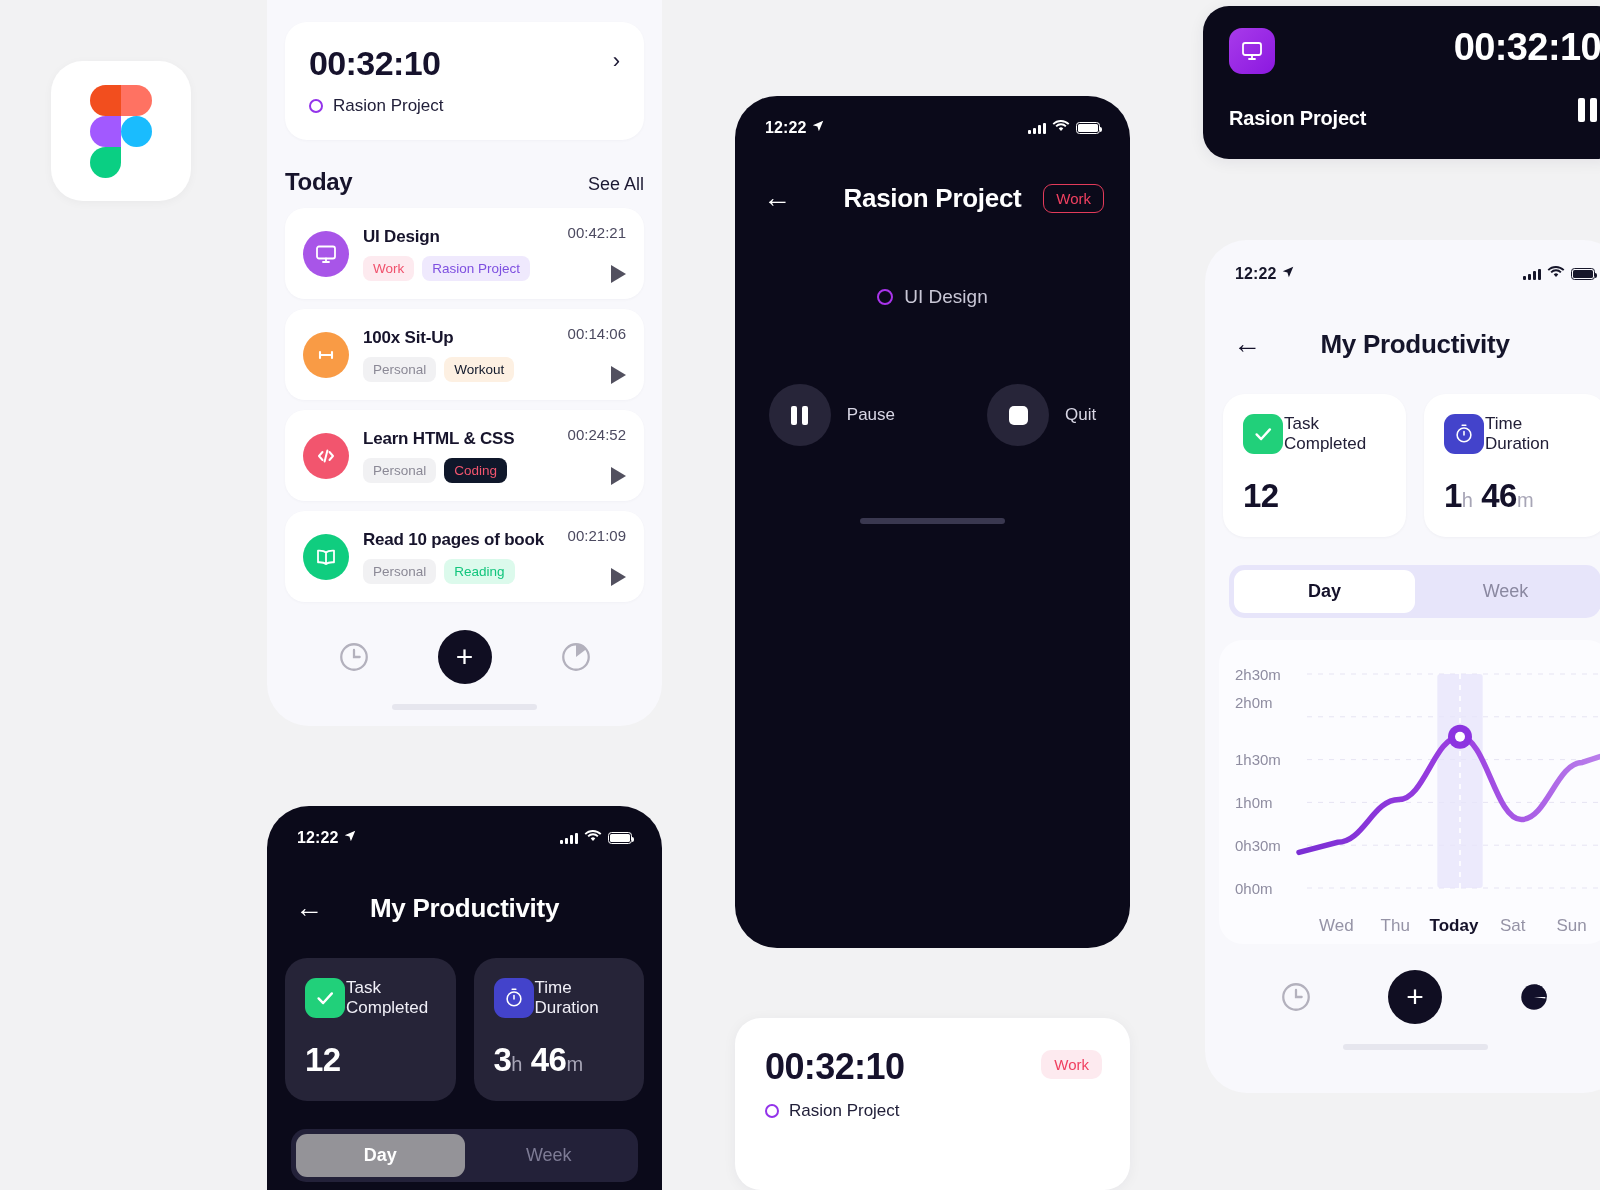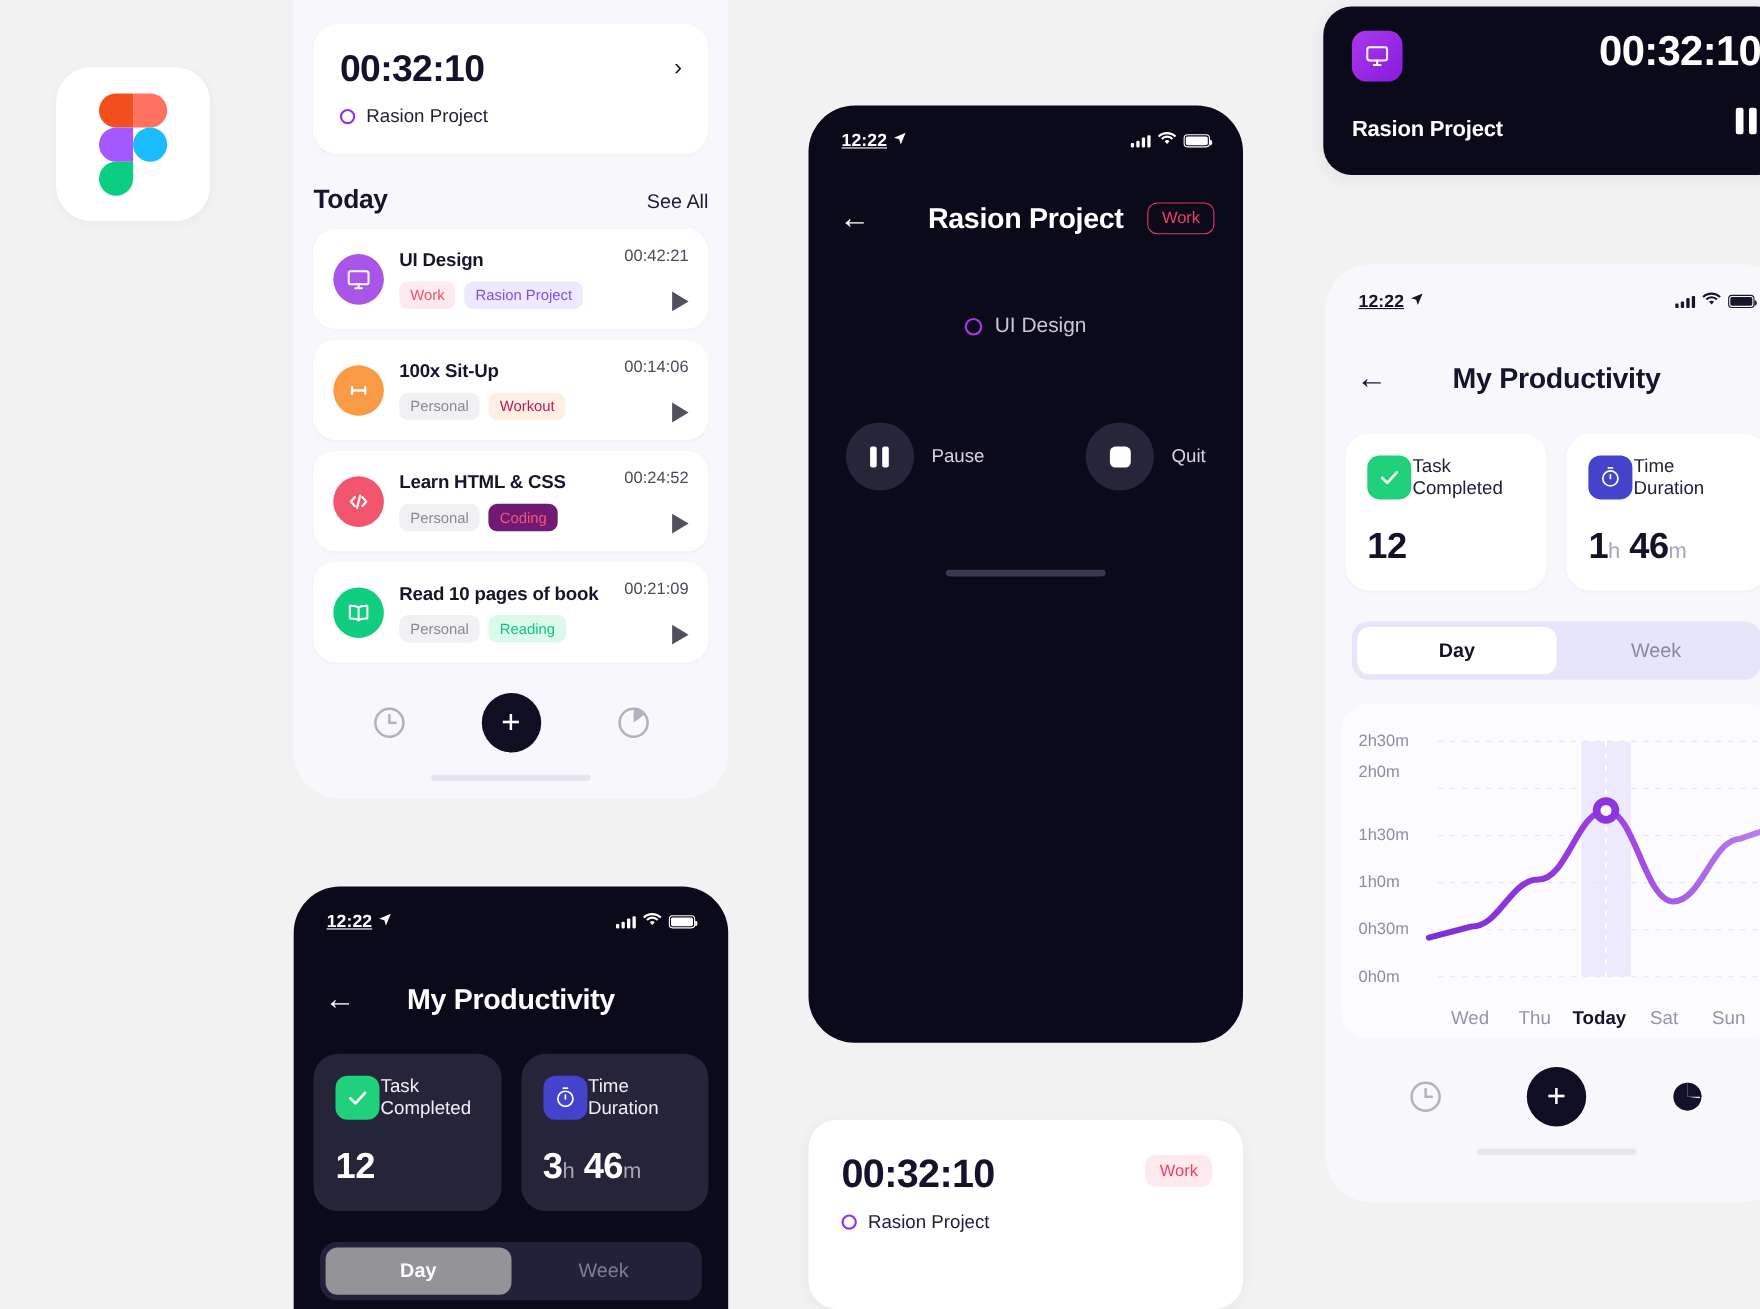--- a/index.html
+++ b/index.html
@@ -31,21 +31,21 @@
   .phone.light { background: #f8f8fc; }
   .phone.dark { background: #0b0a1a; }
 
   .statusbar {
     display: flex; align-items: center; justify-content: space-between;
     padding: 0 30px; height: 36px; font-size: 16px; font-weight: bold;
     letter-spacing: 0.1px;
   }
   .statusbar.lightfg { color: #16162a; }
   .statusbar.darkfg { color: #ffffff; }
-  .sb-left { display: flex; align-items: flex-end; gap: 5px; text-decoration: underline; }
+  .sb-left { display: flex; align-items: flex-start; gap: 5px; }
   .sb-right { display: flex; align-items: center; gap: 6px; }
   .loc-arrow { display:inline-block; }
   .bars { display: flex; align-items: flex-end; gap: 2px; height: 11px; }
   .bars i { width: 3px; border-radius: 1px; background: currentColor; display: block; }
   .bars i:nth-child(1){height:4px}.bars i:nth-child(2){height:6px}
   .bars i:nth-child(3){height:9px}.bars i:nth-child(4){height:11px}
   .batt { width: 24px; height: 12px; border: 1.6px solid currentColor; border-radius: 3.5px; position: relative; }
   .batt::before { content:""; position:absolute; left:1.4px; top:1.4px; bottom:1.4px; right:1.4px; background: currentColor; border-radius:1.6px; }
   .batt::after { content:""; position:absolute; right:-3.4px; top:3.5px; width:2px; height:5px; background: currentColor; border-radius:0 2px 2px 0; }
 
@@ -207,39 +207,39 @@
         <div class="task-card">
           <span class="task-ic" style="background:#f99b45">
             <svg viewBox="0 0 24 24" width="24" height="24" fill="none" stroke="#fff" stroke-width="2.1" stroke-linecap="round">
               <path d="M6 9v6M18 9v6M6 12h12"></path>
             </svg>
           </span>
      <span class="task-mid">
        <span class="task-name" style="display:block">100x Sit-Up</span>
        <span class="chips">
               <span class="chip" style="background:#f1f1f3;color:#8b8996">Personal</span>
-              <span class="chip" style="background:#fdf0e2;color:#be185d">Workout</span>
+              <span class="chip" style="background:#fdf0e2;color:#0f172a">Workout</span>
             </span>
      </span>
      <span class="task-right">
        <span class="task-time">00:14:06</span>
        <span class="play-tri"></span>
      </span>
         </div>
         <div class="task-card">
           <span class="task-ic" style="background:#f2556e">
             <svg viewBox="0 0 24 24" width="24" height="24" fill="none" stroke="#fff" stroke-width="2" stroke-linecap="round" stroke-linejoin="round">
               <path d="M8.5 8 5 12l3.5 4M15.5 8 19 12l-3.5 4M13.4 6.5l-2.8 11"></path>
             </svg>
           </span>
      <span class="task-mid">
        <span class="task-name" style="display:block">Learn HTML &amp; CSS</span>
        <span class="chips">
               <span class="chip" style="background:#f1f1f3;color:#8b8996">Personal</span>
-              <span class="chip" style="background:#701a75;color:#f2556e">Coding</span>
+              <span class="chip" style="background:#0f172a;color:#f2556e">Coding</span>
             </span>
      </span>
      <span class="task-right">
        <span class="task-time">00:24:52</span>
        <span class="play-tri"></span>
      </span>
         </div>
         <div class="task-card">
           <span class="task-ic" style="background:#10cd7f">
             <svg viewBox="0 0 24 24" width="24" height="24" fill="none" stroke="#fff" stroke-width="1.8" stroke-linejoin="round">

